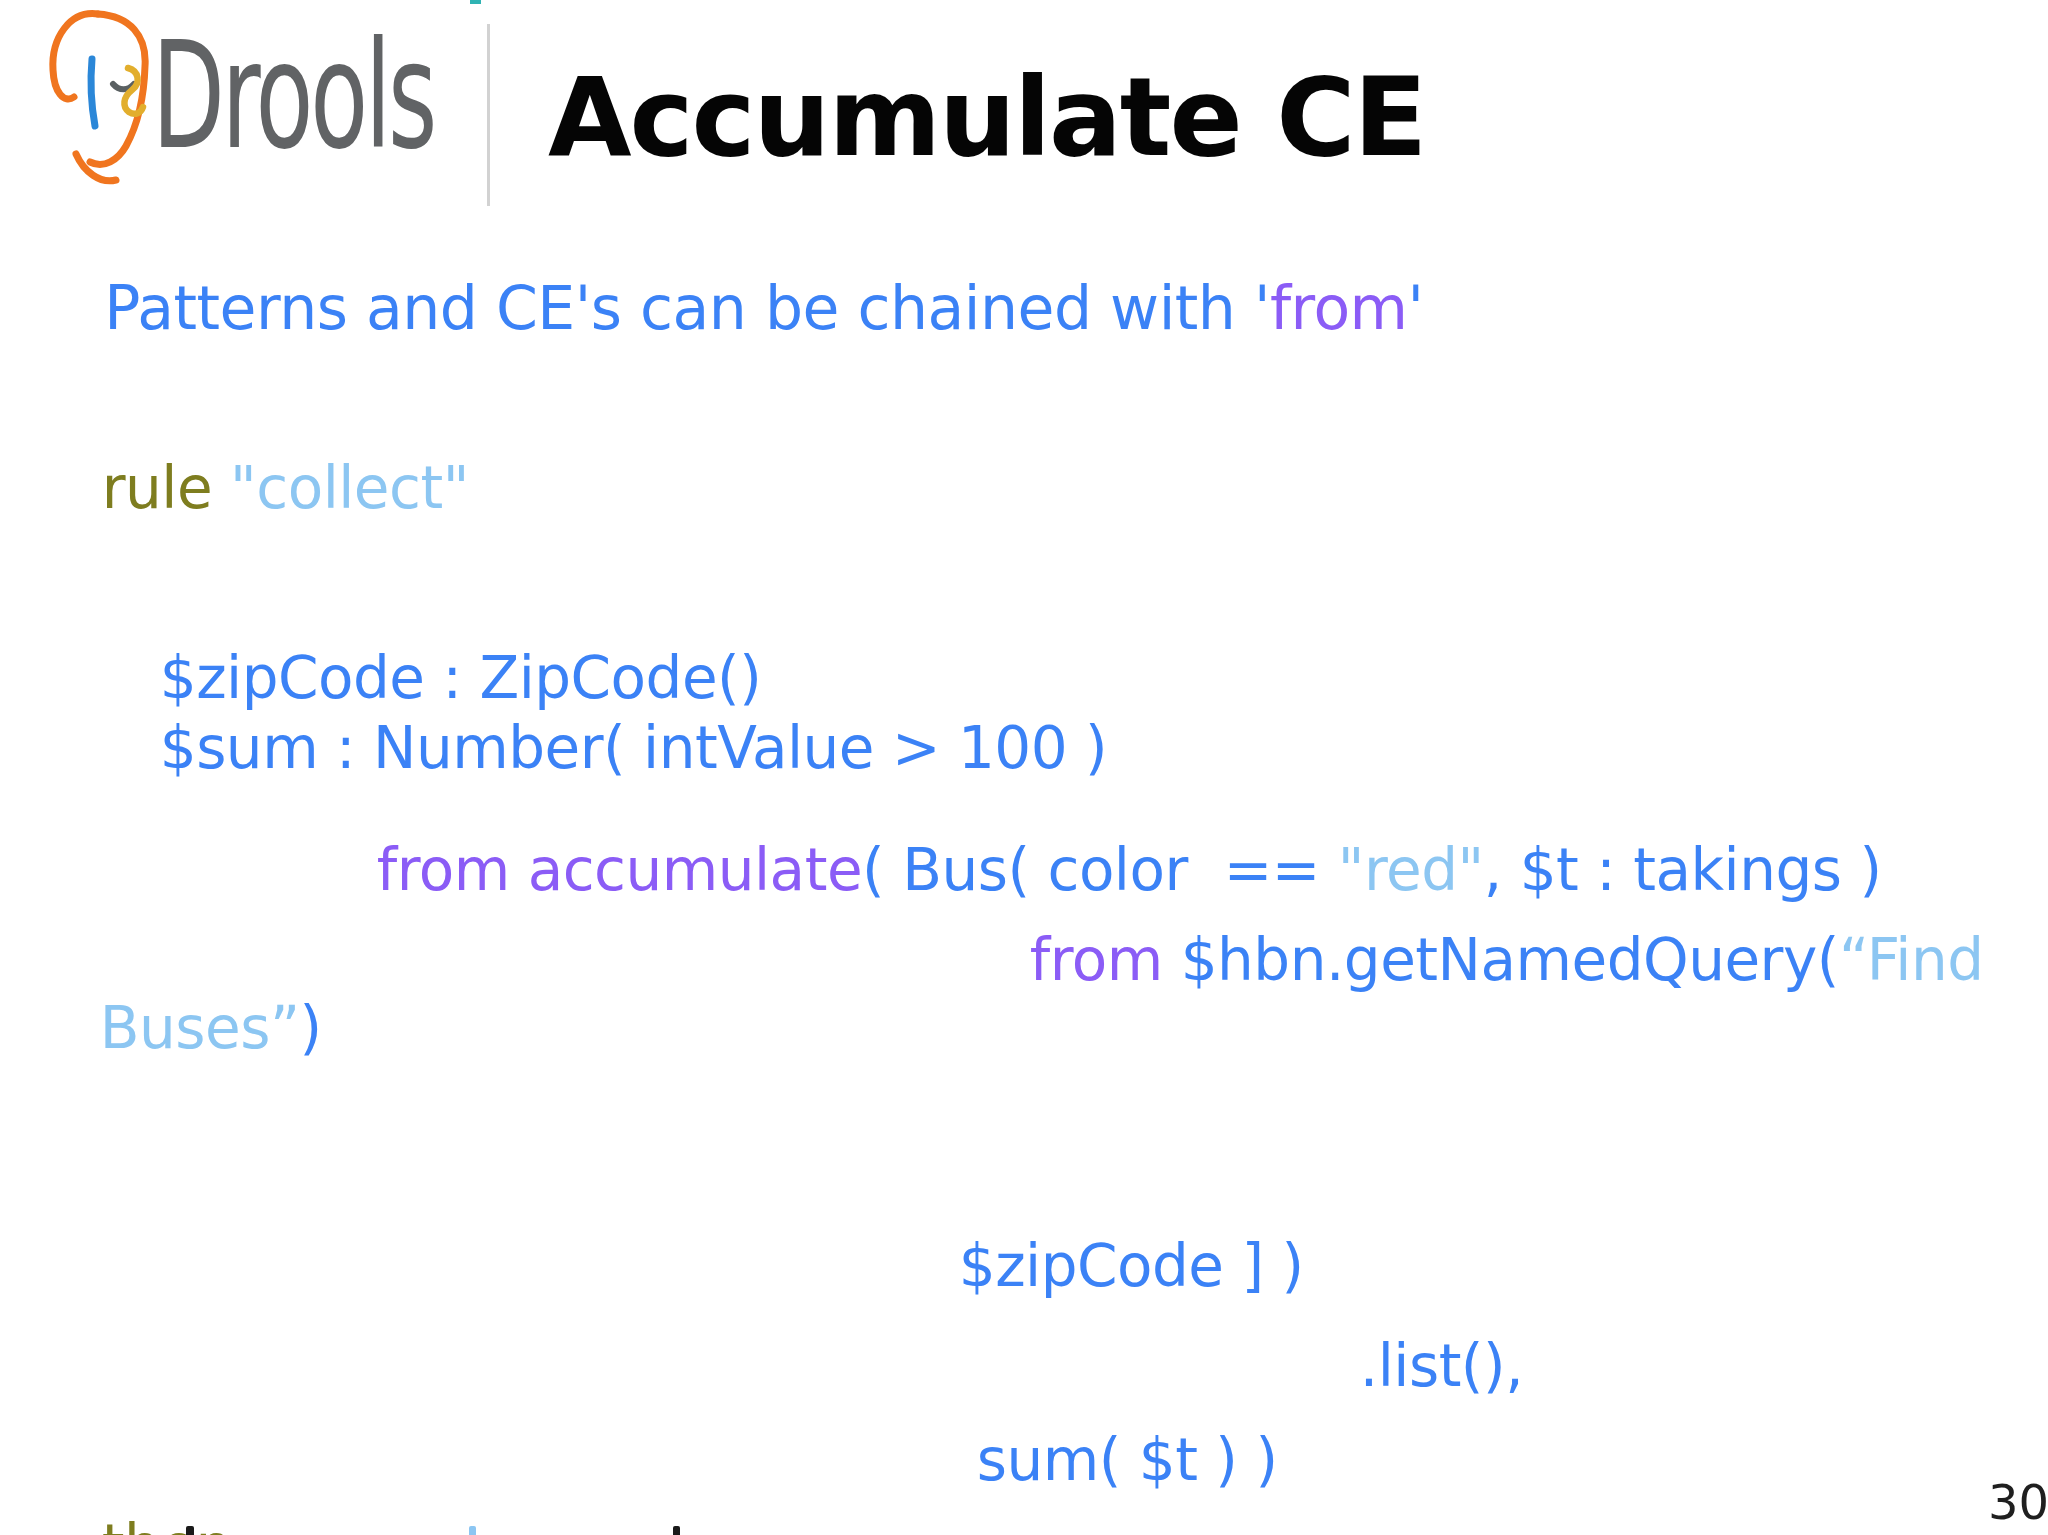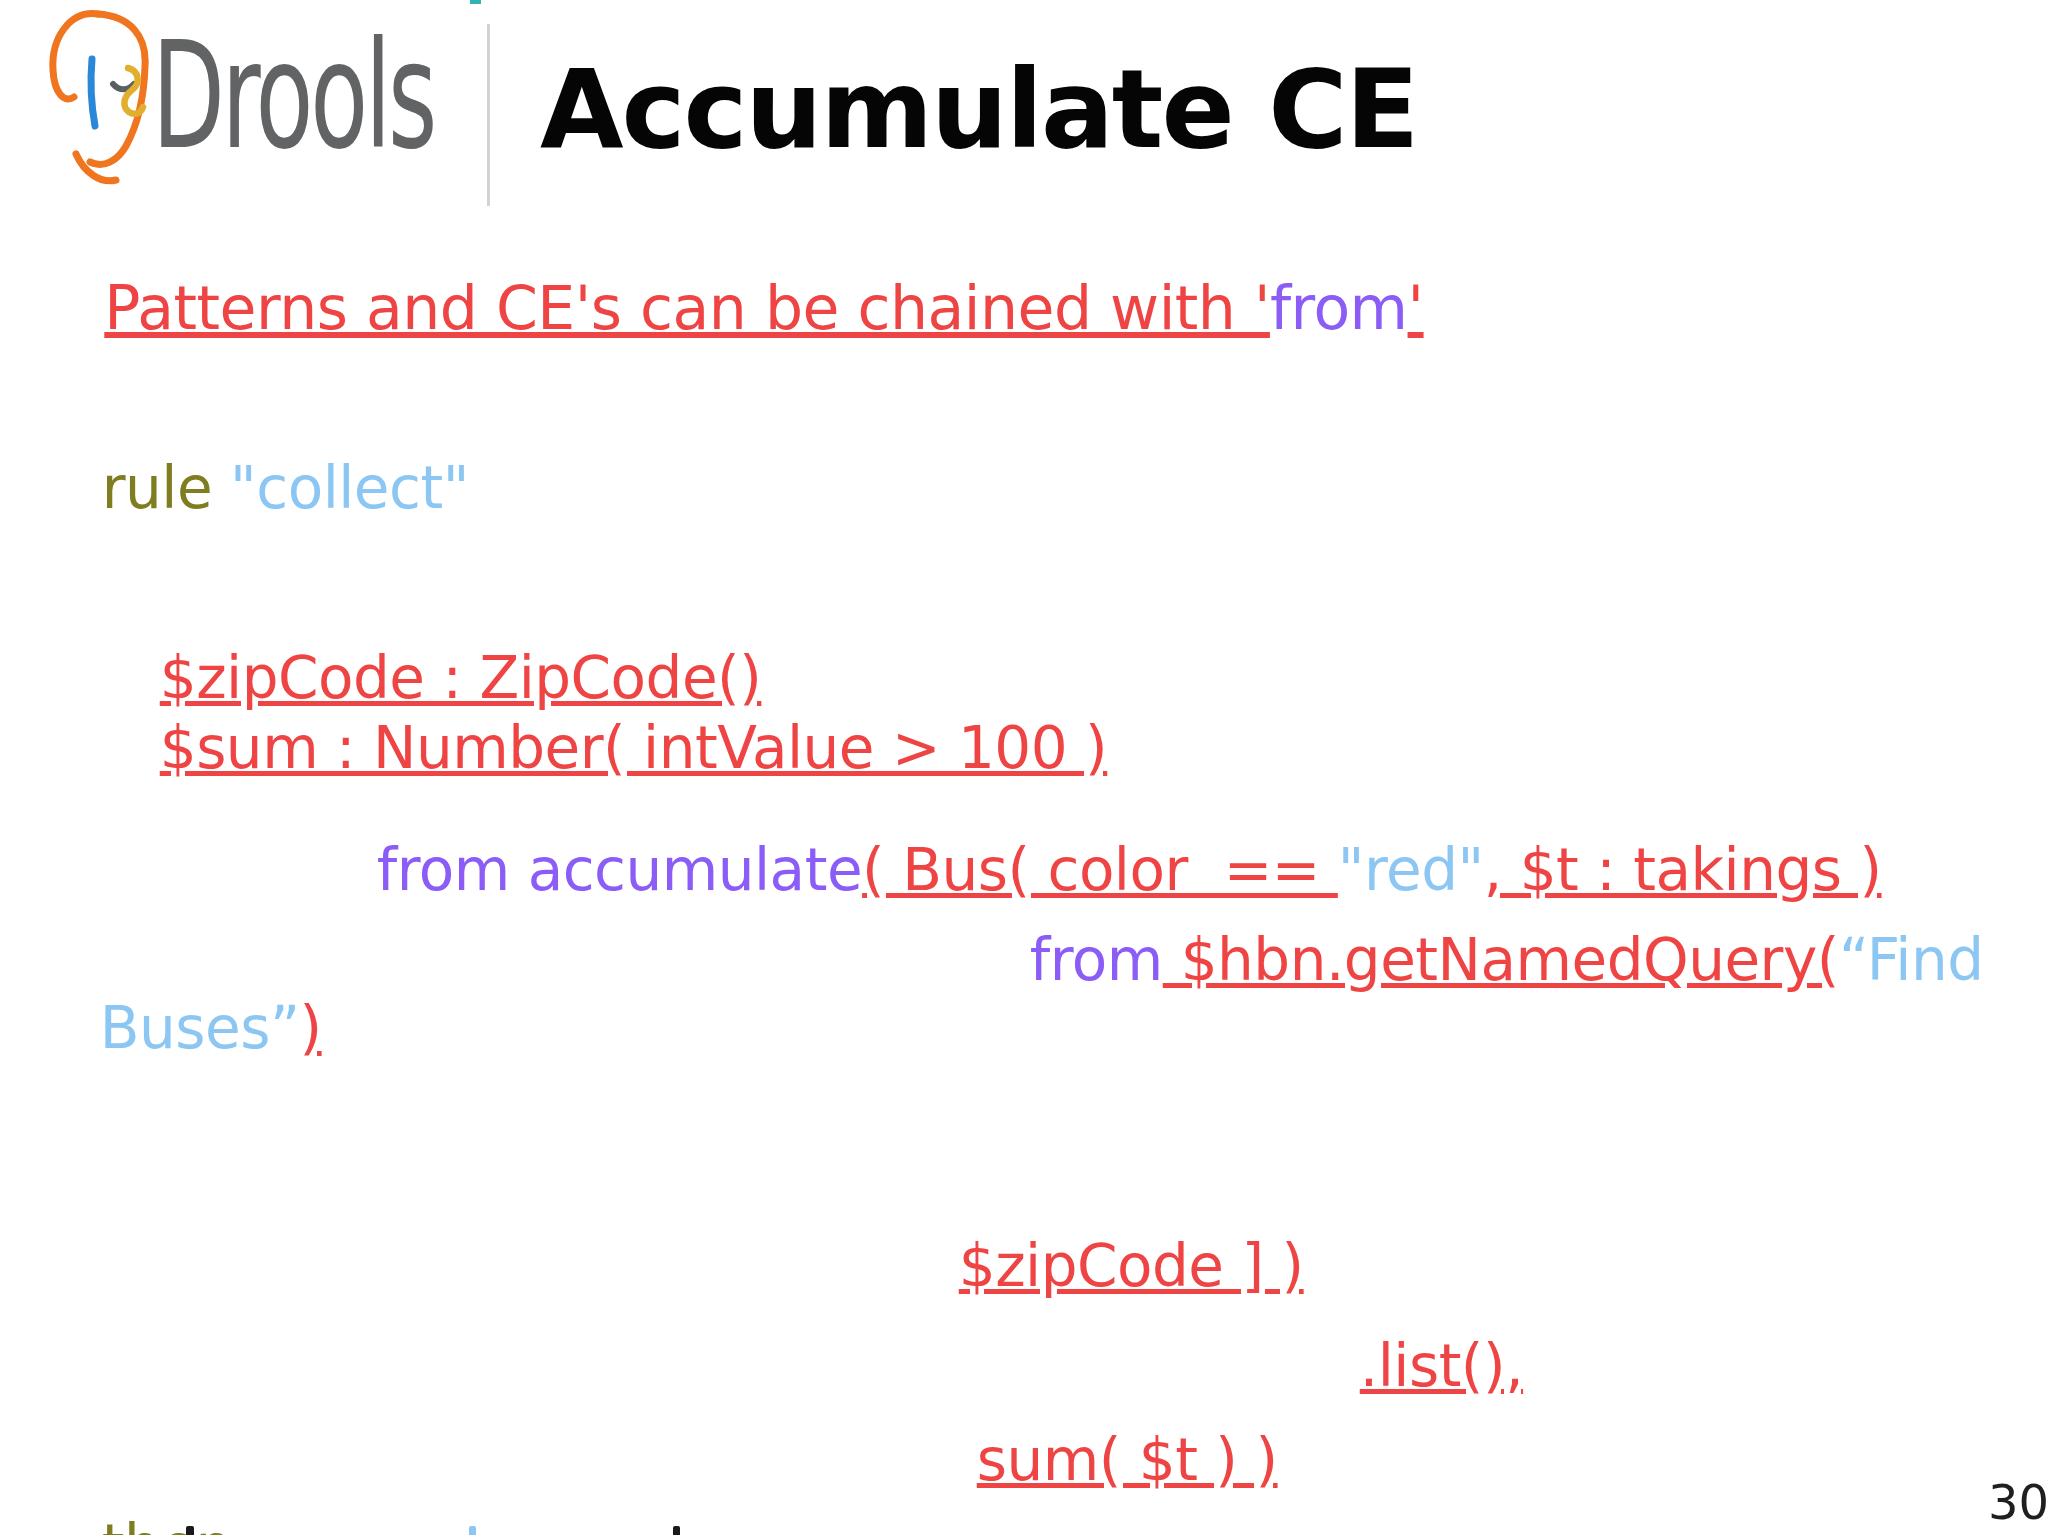--- a/index.html
+++ b/index.html
@@ -34,21 +34,21 @@
   
   .line{
     position:absolute;white-space:pre;
     font-size:58px;line-height:1.2;letter-spacing:-0.5px;
     color:#0e0e0e;
   }
   .intro-line{font-size:60px;}
   .kw{color:#7e7d1f;}      
   .str{color:#8cc6f2;}     
   .acc{color:#8b5cf6;}     
-  .plain{color:#ef4444;text-decoration:underline;}
+  .plain{color:#3b82f6;}
 
   
   .l-intro  {left:30px;  top:200px;}
   .l-rule   {left:30px;  top:384px;}
   .l-when   {left:30px;  top:454px;}
   .l-zip    {left:88px;  top:574px;}
   .l-sum    {left:88px;  top:644px;}
   .l-fromacc{left:305px; top:766px;}
   .l-fromhbn{left:958px; top:856px;}
   .l-buses  {left:28px;  top:924px;}
@@ -85,21 +85,21 @@
     <path d="M60,10 C32,6 13,34 15,66 C16,88 26,100 36,93" stroke="#f0751f" stroke-width="7"></path>
     <path d="M60,10 C92,12 109,32 107,62 C106,96 99,122 88,142 C80,156 66,165 52,158" stroke="#f0751f" stroke-width="7"></path>
     <path d="M38,150 C46,168 62,180 78,176" stroke="#f0751f" stroke-width="7"></path>
     <path d="M54,55 C52,78 53,100 57,122" stroke="#2b87d8" stroke-width="7"></path>
     <path d="M75,80 C81,87 90,87 96,80" stroke="#5a6062" stroke-width="6"></path>
     <path d="M90,64 C101,67 103,79 94,86 C85,93 84,103 91,108 C97,112 103,109 105,103" stroke="#e2ae2d" stroke-width="6.5"></path>
   </svg>
 
   <div class="brand">Drools</div>
   <div class="header-divider"></div>
-  <h1 class="slide-title" style="margin:8px;">Accumulate CE</h1>
+  <h1 class="slide-title" style="margin:16px;">Accumulate CE</h1>
 
   <div class="line intro-line l-intro">
     <span class="plain">Patterns and CE's can be chained with '</span><span class="acc">from</span><span class="plain">'</span>
   </div>
 
   <div class="line l-rule">
     <span class="kw">rule </span><span class="str">"collect"</span>
   </div>
 
 

